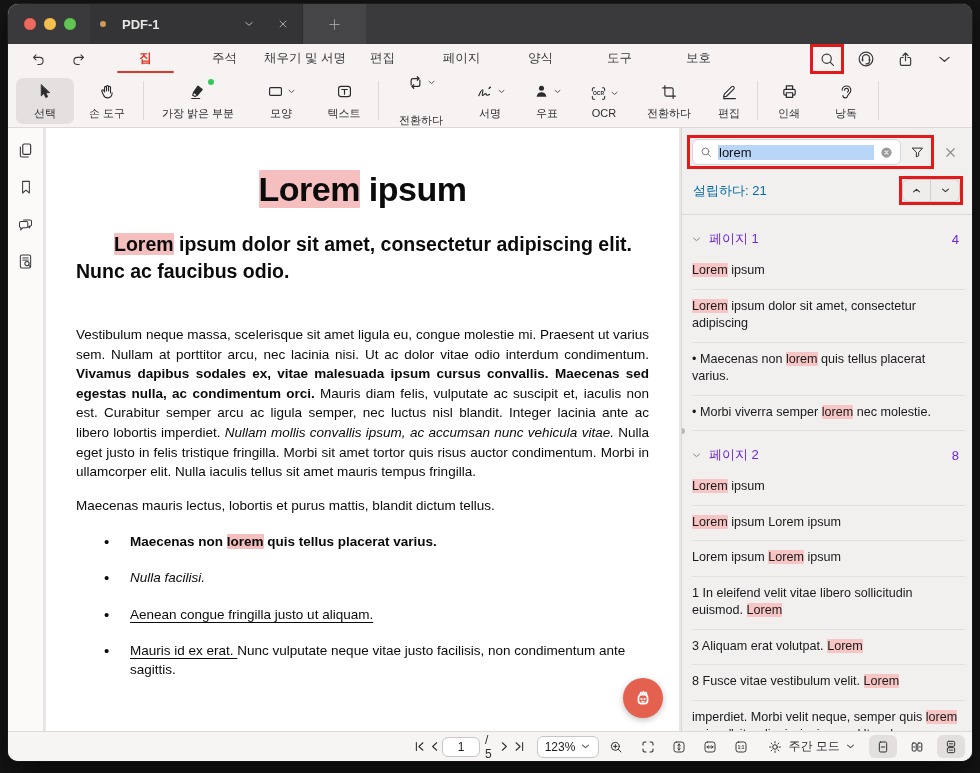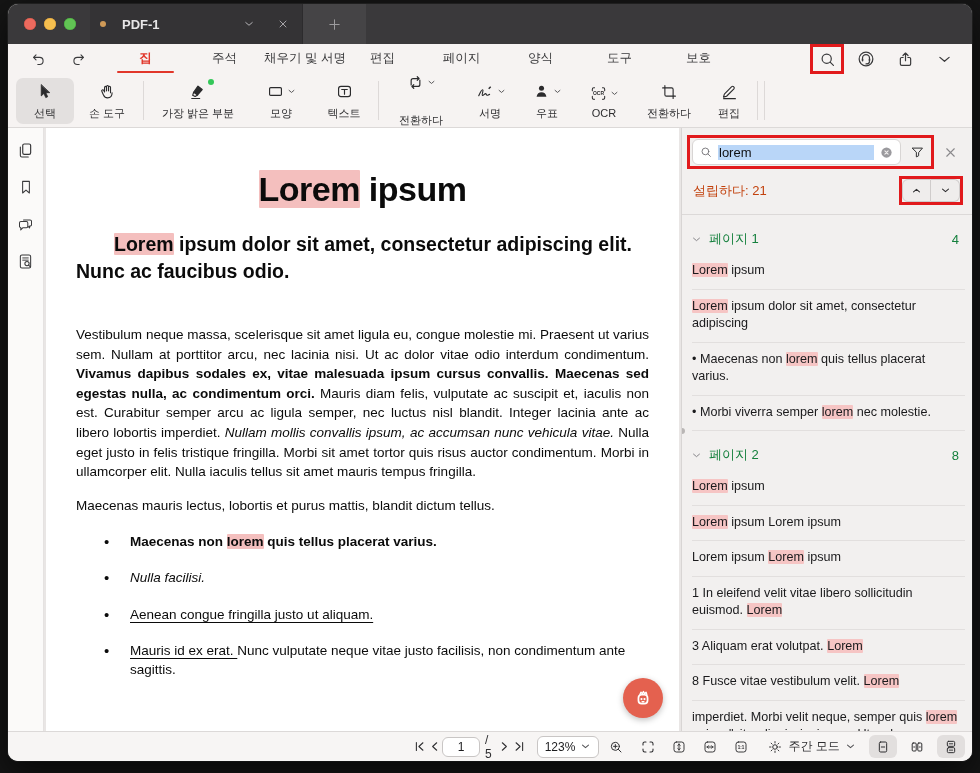--- a/index.html
+++ b/index.html
@@ -61,28 +61,28 @@
   
   .panel{width:291px;background:#f2f0ef;border-left:1px solid #d8d5d4;display:flex;flex-direction:column;overflow:hidden;flex:none;position:relative;}
   .resize-dot{position:absolute;left:-3px;top:300px;width:6px;height:6px;border-radius:50%;background:#b9b6b5;}
   .panel-top{display:flex;align-items:center;padding:10px 10px 0 8px;}
   .search-wrap{display:flex;align-items:center;flex:1;gap:4px;padding:1px 2px;}
   .search-input{flex:1;height:26px;background:#fff;border:1px solid #d8d5d4;border-radius:6px;display:flex;align-items:center;padding:0 6px;gap:5px;}
   .search-text{font-size:13px;color:#101012;background:var(--sel,#b9d6f8);padding:0 1px;font-weight:500;}
   .filter-btn{width:24px;display:flex;justify-content:center;color:#2f2f31;}
   .panel-x{margin:0 4px 0 12px;color:#8a898c;}
   .found-row{display:flex;align-items:center;padding:13px 12px 10px 11px;}
-  .found-label{font-size:13px;color:#c2410c;}
+  .found-label{font-size:13px;color:#0369a1;}
   .updown{margin-left:auto;display:flex;}
   .ud-btn{width:29px;height:23px;background:#efedec;border:1px solid #cfcccb;display:flex;align-items:center;justify-content:center;color:#2c2c2e;}
   .ud-btn.up{border-radius:6px 0 0 6px;}
   .ud-btn.down{border-radius:0 6px 6px 0;border-left:none;}
   .panel-div{height:1px;background:#dcd9d8;margin-top:2px;}
   .results{flex:1;overflow:hidden;}
-  .sec-header{display:flex;align-items:center;padding:15px 13px 6px 9px;font-size:13px;color:#15803d;}
+  .sec-header{display:flex;align-items:center;padding:15px 13px 6px 9px;font-size:13px;color:#6d28d9;}
   .sec-chev{color:#7c7b7f;margin-right:7px;display:flex;}
   .sec-count{margin-left:auto;}
   .result{margin:0 7px 0 10px;padding:8px 3px 9px 0;border-bottom:1px solid #e2dfde;font-size:12.6px;line-height:17.5px;color:#1a1a1c;}
   .result .hl{background:#f6c5c4;}
   
   .statusbar{height:30px;background:#f7f5f4;border-top:1px solid #dcd9d8;display:flex;align-items:center;flex:none;color:#2e2e30;}
   .sb-btn{width:22px;height:22px;display:flex;align-items:center;justify-content:center;color:#2e2e30;}
   .page-input{width:38px;height:20px;border:1px solid #c9c6c5;border-radius:6px;background:#fff;text-align:center;font-size:12px;color:#1c1c1e;padding:0;font-family:inherit;}
   .page-total{margin:0 5px;font-size:12px;}
   .zoom-box{height:22px;border:1px solid #c9c6c5;border-radius:6px;background:#fff;display:flex;align-items:center;padding:0 7px;gap:5px;margin-left:10px;font-size:12px;color:#1c1c1e;}
@@ -307,20 +307,41 @@
           <span class="ticon">
             <svg width="19" height="19" viewBox="0 0 24 24" fill="none" stroke="currentColor" stroke-width="1.5" stroke-linecap="round" stroke-linejoin="round">
               <path d="M5.5 15.2L14.8 5.9a2 2 0 0 1 2.8 2.8l-9.3 9.3-3.9 1.1z" stroke-width="1.4"></path>
               <path d="M4.5 21h15" stroke-width="1.3"></path>
             </svg>
           </span>
           <span class="tlabel">편집</span>
         </div>
       </div>
       <div class="tdivider"></div>
+      <div class="tgroup">
+        <div class="tool" style="width: 56px;">
+          <span class="ticon">
+            <svg width="19" height="19" viewBox="0 0 24 24" fill="none" stroke="currentColor" stroke-width="1.5" stroke-linecap="round" stroke-linejoin="round">
+              <rect x="4.8" y="9.3" width="14.4" height="7.2" rx="1.6"></rect>
+              <path d="M8 9.3V4.8h8v4.5"></path>
+              <rect x="8" y="13.6" width="8" height="5.9" fill="#f6f3f2"></rect>
+            </svg>
+          </span>
+          <span class="tlabel">인쇄</span>
+        </div>
+        <div class="tool" style="width: 58px;">
+          <span class="ticon">
+            <svg width="19" height="19" viewBox="0 0 24 24" fill="none" stroke="currentColor" stroke-width="1.5" stroke-linecap="round" stroke-linejoin="round">
+              <path d="M6.5 10.5a5.5 5.5 0 0 1 11 0c0 2.2-1.2 3.3-2.4 4.4-1 .9-1.5 1.6-1.8 2.8-.4 1.5-1.3 2.3-2.8 2.3-1.7 0-3-1.2-3-3" stroke-width="1.4"></path>
+              <path d="M9.5 10.5a2.5 2.5 0 0 1 5 0c0 1-.4 1.6-1.2 2.3" stroke-width="1.4"></path>
+            </svg>
+          </span>
+          <span class="tlabel">낭독</span>
+        </div>
+      </div>
       <div class="tdivider"></div>
     </div>
 
   <div class="main">
 
     <div class="sidebar" id="sidebar">
         <span class="sb-icon">
           <span>
             <svg width="19" height="19" viewBox="0 0 24 24" fill="none" stroke="currentColor" stroke-width="1.5" stroke-linecap="round" stroke-linejoin="round">
               <rect x="8.5" y="3.8" width="10" height="13" rx="2"></rect>

